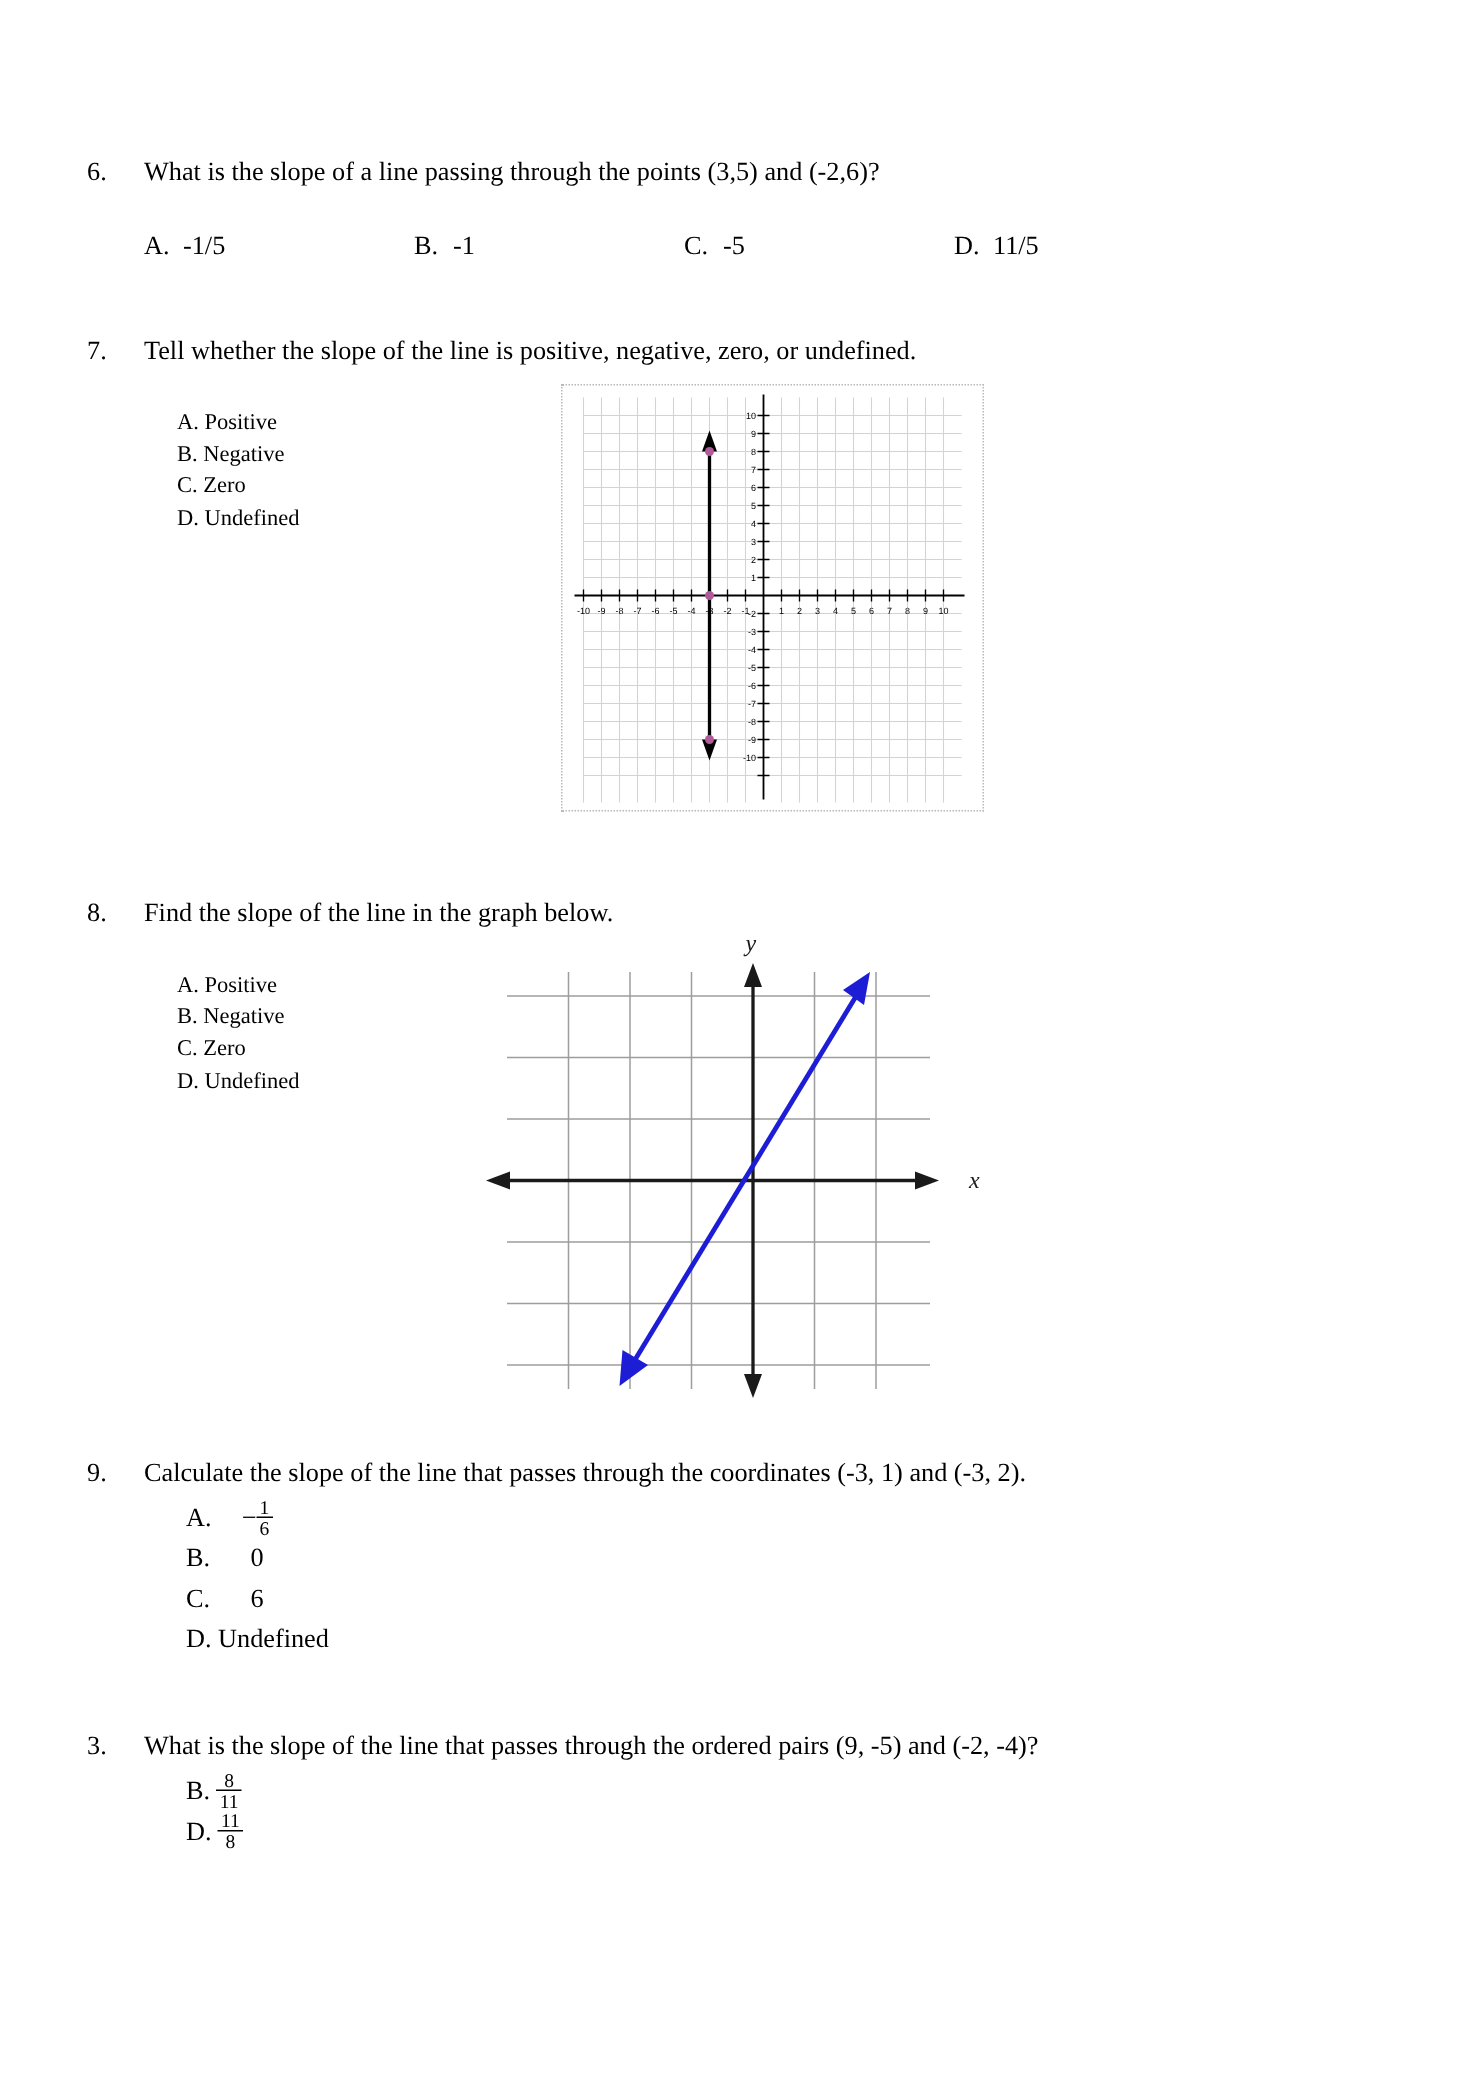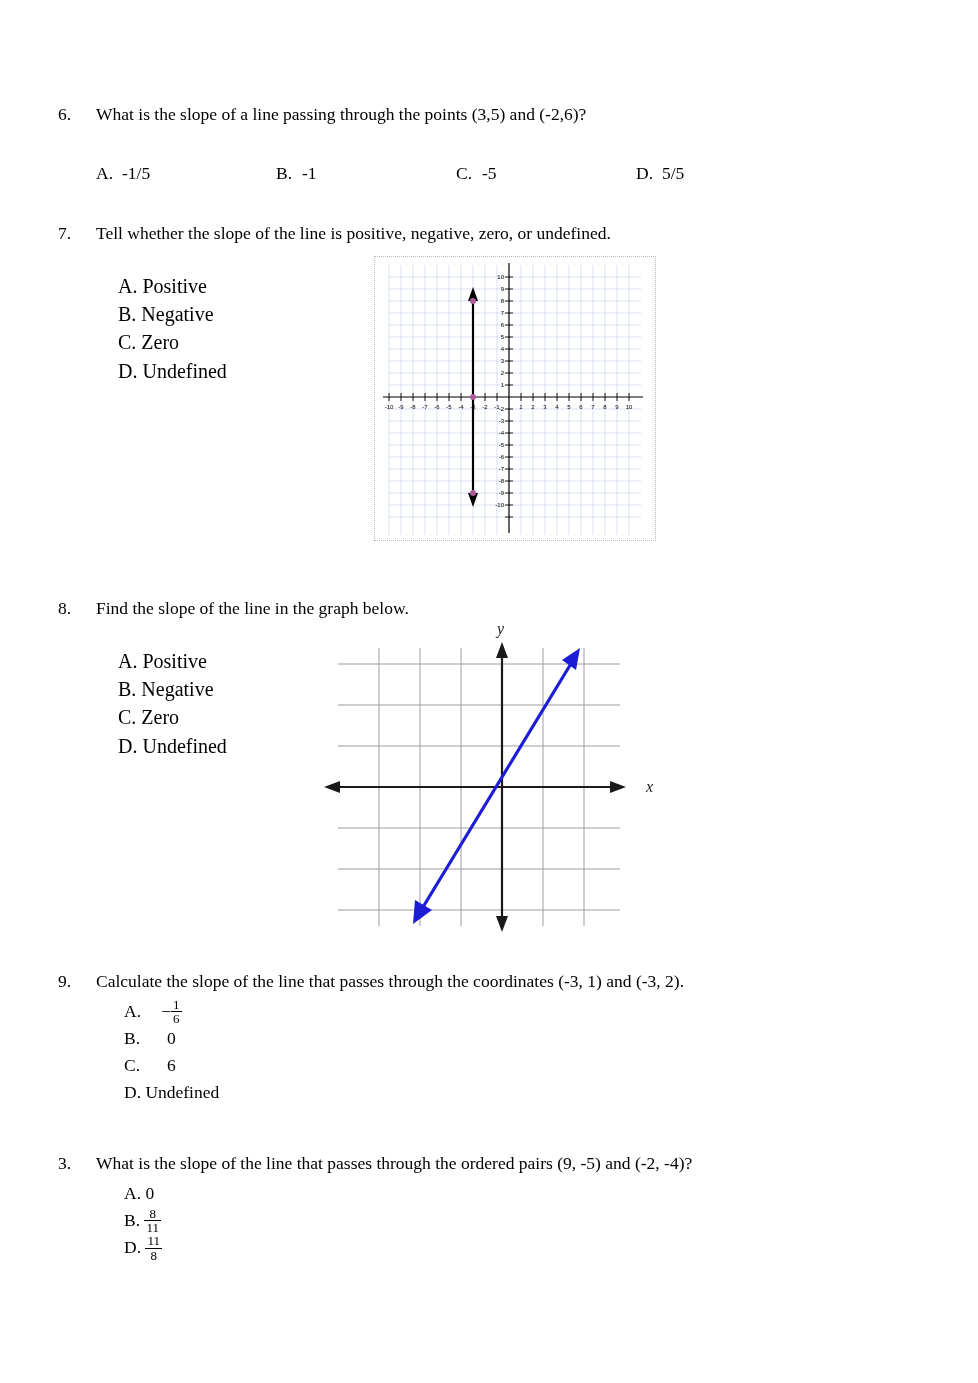--- a/index.html
+++ b/index.html
@@ -40,36 +40,36 @@
     text-align: left;
   }
   .q-text {
     flex: 1 1 auto;
   }
 
   
   .opt-row {
     display: flex;
     font-size: 17.5px;
-    margin-top: 36px;
+    margin-top: 26px;
     margin-left: 38px;
   }
   .opt-row .opt {
     width: 180px;
   }
   .opt-row .opt-letter {
     display: inline-block;
     width: 26px;
   }
 
   
   .opt-stack {
     margin-left: 60px;
     margin-top: 12px;
-    font-size: 20px;
+    font-size: 15px;
     line-height: 1.42;
   }
   .opt-stack div {
     white-space: nowrap;
   }
 
   .opt-stack-indent {
     margin-left: 66px;
     margin-top: 4px;
     font-size: 17.5px;
@@ -142,21 +142,21 @@
       <div class="opt">
         <span class="opt-letter">A.</span><span>-1/5</span>
       </div>
       <div class="opt">
         <span class="opt-letter">B.</span><span>-1</span>
       </div>
       <div class="opt">
         <span class="opt-letter">C.</span><span>-5</span>
       </div>
       <div class="opt">
-        <span class="opt-letter">D.</span><span>5/5</span>
+        <span class="opt-letter">D.</span><span>11/5</span>
       </div>
     </div>
   </div>
 
   <div class="question" style="top:222px;">
     <div class="q-head">
       <span class="q-num">7.</span>
       <span class="q-text">Tell whether the slope of the line is positive, negative, zero, or undefined.</span>
     </div>
     <div class="opt-stack" style="margin-top:26px;">
@@ -400,24 +400,20 @@
     </div>
   </div>
 
   <div class="question" style="top:1152px;">
     <div class="q-head">
       <span class="q-num">3.</span>
       <span class="q-text">What is the slope of the line that passes through the ordered pairs (9, -5) and (-2, -4)?</span>
     </div>
     <div class="opt-stack-indent">
       <div>
-        <span>A.</span>
-        <span>0</span>
-      </div>
-      <div>
         <span>B.</span>
         <span class="frac"><span class="num">8</span><span class="den">11</span></span>
       </div>
       <div>
         <span>D.</span>
         <span class="frac"><span class="num">11</span><span class="den">8</span></span>
       </div>
     </div>
   </div>
 

